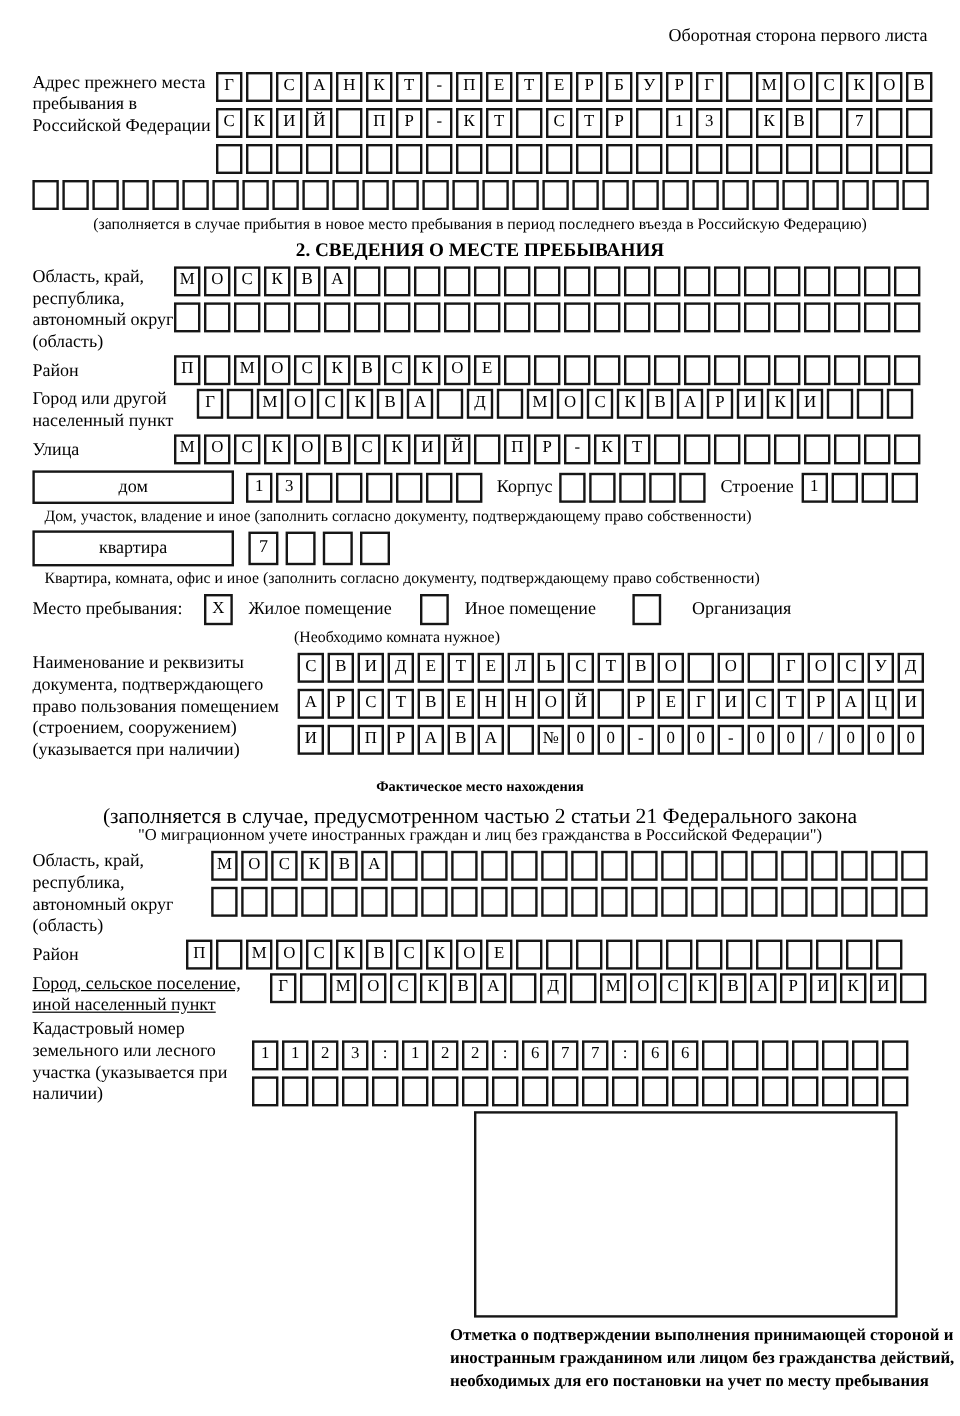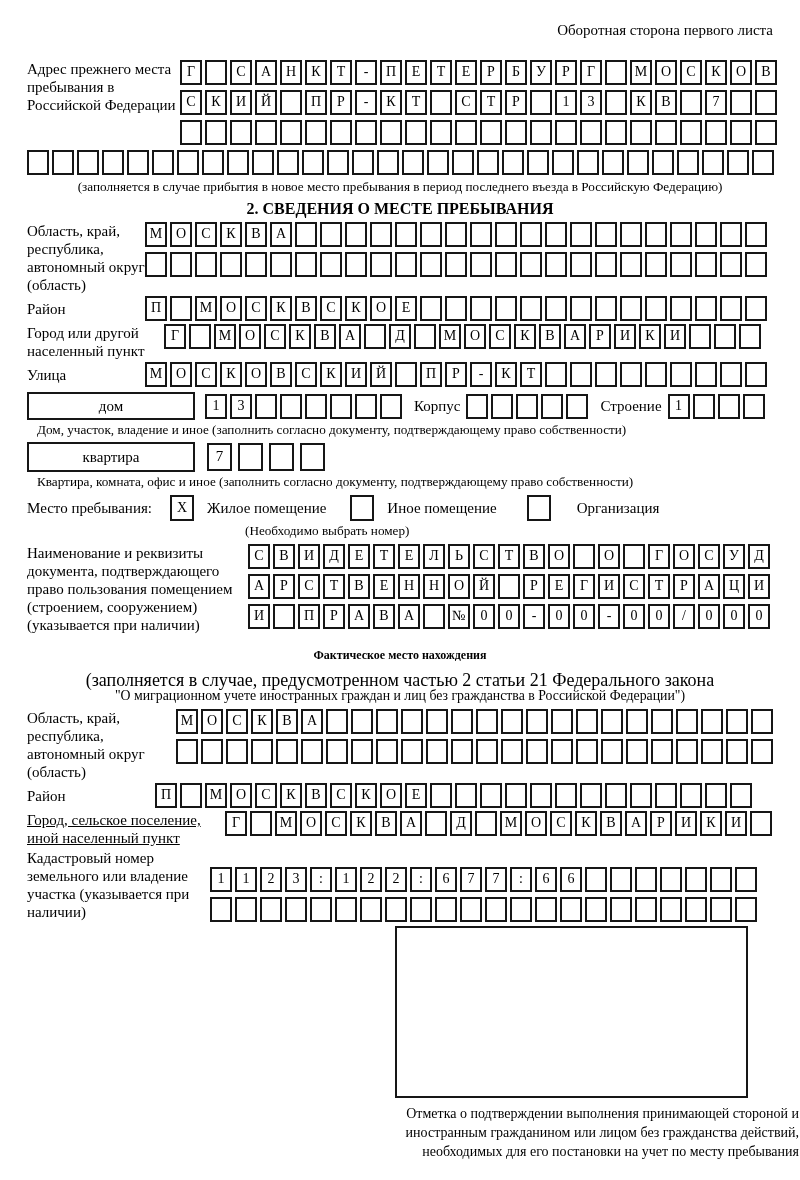--- a/index.html
+++ b/index.html
@@ -36,21 +36,21 @@
   .w221 { width:221px; } .w149 { width:149px; } .w128 { width:128px; }
   .w198 { width:198px;text-decoration:underline; } .w183 { width:183px; }
   .mt2 { margin-top:2px; } .mt4 { margin-top:4px; } .mt5 { margin-top:5px; }
   .stamp-box {
     margin-left:368px; margin-top:4px;
     width:353px; height:172px;
     border:2px solid #161616; background:#fff;
   }
   .stamp-caption {
     margin-left:348px; margin-top:6px; width:424px;
-    text-align:right; font-size:14px; line-height:19px;
+    text-align:left; font-size:14px; line-height:19px;font-weight:bold;
   }
 </style>
 </head>
 <body>
 
 <div class="hdr">Оборотная сторона первого листа</div>
 
 <div class="frow">
   <div class="label w153">Адрес прежнего места пребывания в Российской Федерации</div>
   <div class="stack">
@@ -371,21 +371,21 @@
   <div class="inline-label" style="margin-left:13px">Жилое помещение</div>
   <div class="cells" style="margin-left:24px">
       <span class="cell chk"></span>
     </div>
   <div class="inline-label" style="margin-left:13px">Иное помещение</div>
   <div class="cells" style="margin-left:30px">
       <span class="cell chk"></span>
     </div>
   <div class="inline-label" style="margin-left:26px">Организация</div>
 </div>
-<div class="note mt2" style="text-align:left; margin-left:218px">(Необходимо выбрать номер)</div>
+<div class="note mt2" style="text-align:left; margin-left:218px">(Необходимо комната нужное)</div>
 
 <div class="frow mt5">
   <div class="label w221">Наименование и реквизиты документа, подтверждающего право пользования помещением (строением, сооружением) (указывается при наличии)</div>
   <div class="stack">
     <div class="cells">
         <span class="cell">С</span>
         <span class="cell">В</span>
         <span class="cell">И</span>
         <span class="cell">Д</span>
         <span class="cell">Е</span>
@@ -569,21 +569,21 @@
       <span class="cell">А</span>
       <span class="cell">Р</span>
       <span class="cell">И</span>
       <span class="cell">К</span>
       <span class="cell">И</span>
       <span class="cell"></span>
     </div>
 </div>
 
 <div class="frow mt2">
-  <div class="label w183">Кадастровый номер земельного или владение участка (указывается при наличии)</div>
+  <div class="label w183">Кадастровый номер земельного или лесного участка (указывается при наличии)</div>
   <div class="stack" style="margin-top:18px">
     <div class="cells">
         <span class="cell">1</span>
         <span class="cell">1</span>
         <span class="cell">2</span>
         <span class="cell">3</span>
         <span class="cell">:</span>
         <span class="cell">1</span>
         <span class="cell">2</span>
         <span class="cell">2</span>

